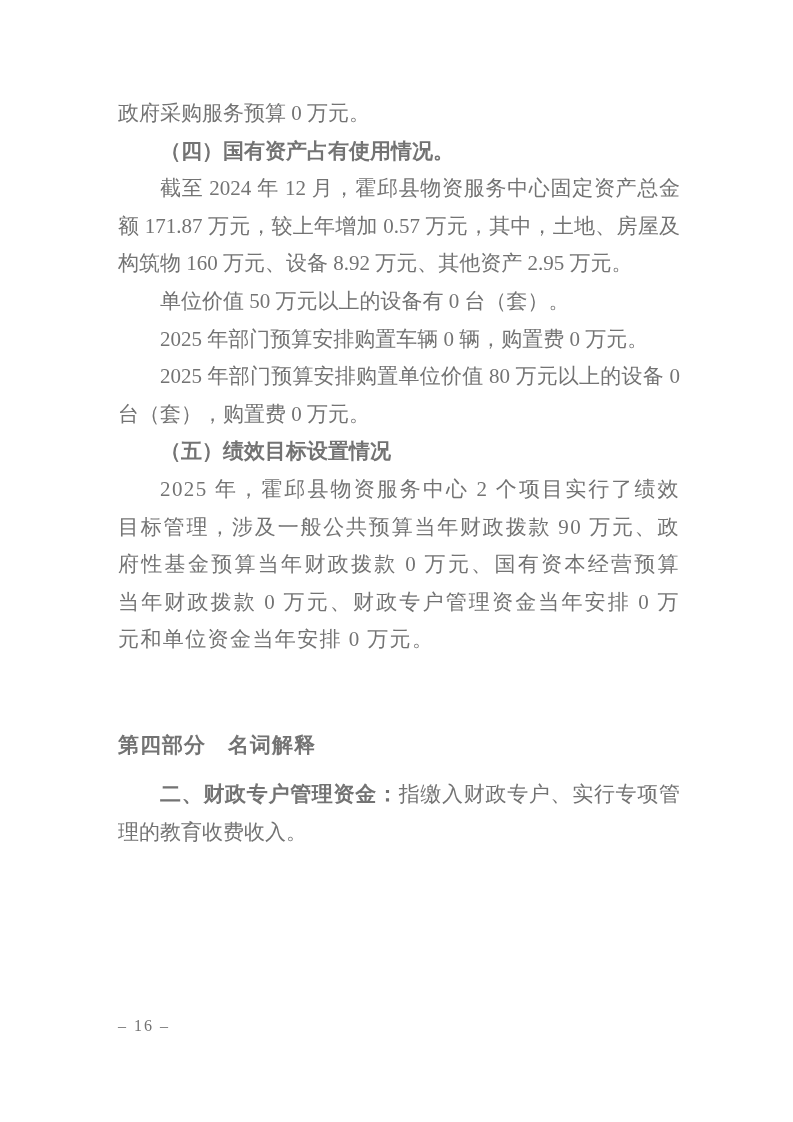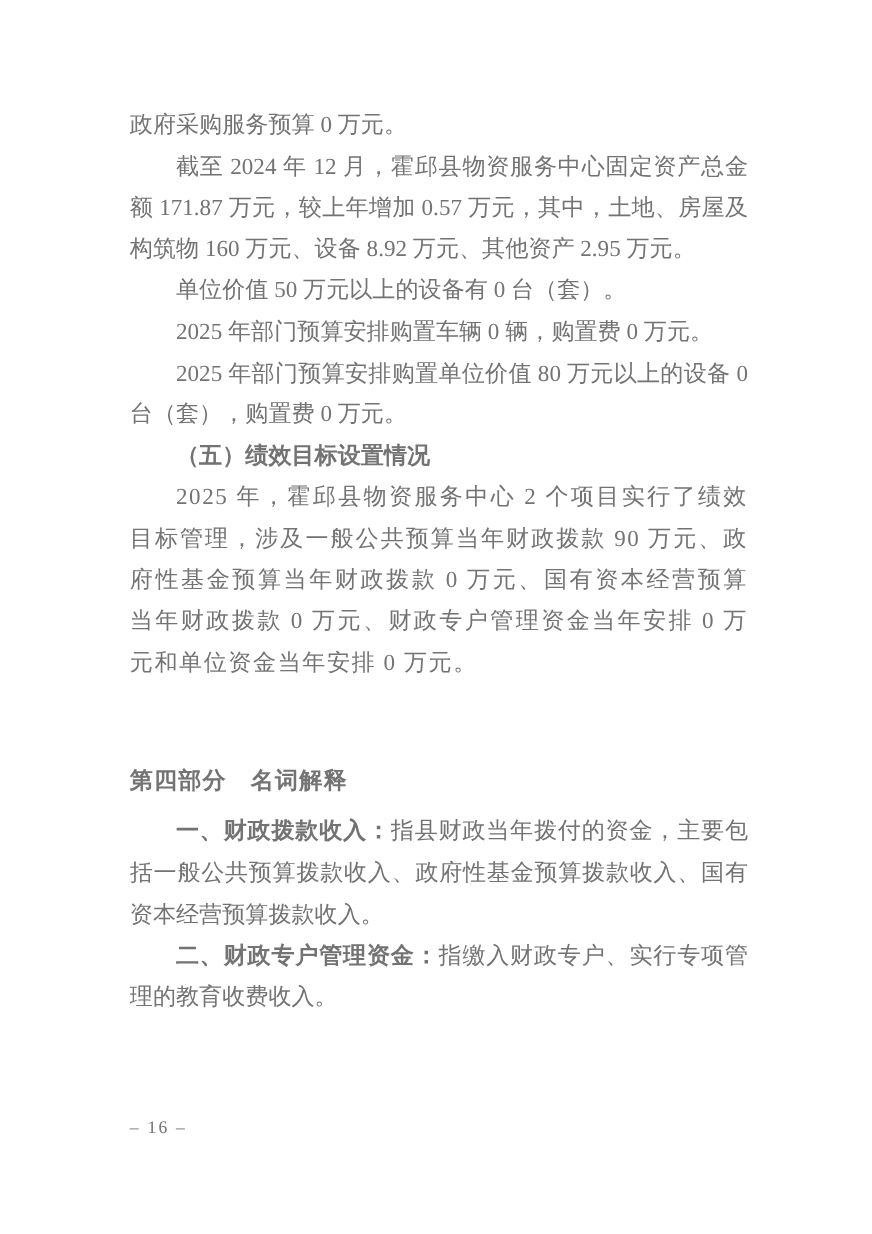--- a/index.html
+++ b/index.html
@@ -30,21 +30,21 @@
   }
   .indent { text-indent: 2em; }
   .heading-serif {
     font-weight: bold;
   }
   .perf-para {
     line-height: 42px;
     letter-spacing: 1.4px;
   }
   .glossary-title {
-    font-family: Liberation Serif, serif;
+    font-family: Liberation Mono, monospace;
     font-size: 26px;
     font-weight: 600;
     text-align: center;
     text-indent: 0 !important;
     letter-spacing: 1px;
     line-height: 36px !important;
     margin-top: 70px !important;
     margin-bottom: 10px !important;
   }
   .glossary-para {
@@ -64,39 +64,37 @@
   }
 </style>
 </head>
 <body>
 
 <div class="page">
   <div class="content">
 
     <p>政府采购服务预算 0 万元。</p>
 
+    <p class="indent heading-serif">（四）国有资产占有使用情况。</p>
 
     <p class="indent">截至 2024 年 12 月，霍邱县物资服务中心固定资产总金额 171.87 万元，较上年增加 0.57 万元，其中，土地、房屋及构筑物 160 万元、设备 8.92 万元、其他资产 2.95 万元。</p>
 
 
     <p class="indent">单位价值 50 万元以上的设备有 0 台（套）。</p>
 
     <p class="indent">2025 年部门预算安排购置车辆 0 辆，购置费 0 万元。</p>
 
     <p class="indent">2025 年部门预算安排购置单位价值 80 万元以上的设备 0 台（套），购置费 0 万元。</p>
 
     <p class="indent heading-serif">（五）绩效目标设置情况</p>
 
     <p class="indent perf-para">2025 年，霍邱县物资服务中心 2 个项目实行了绩效目标管理，涉及一般公共预算当年财政拨款 90 万元、政府性基金预算当年财政拨款 0 万元、国有资本经营预算当年财政拨款 0 万元、财政专户管理资金当年安排 0 万元和单位资金当年安排 0 万元。</p>
 
     <p class="glossary-title">第四部分　名词解释</p>
 
-    <p class="indent glossary-para">
-      <span class="term">一、财政拨款收入：</span><span>指县财政当年拨付的资金，主要包括一般公共预算拨款收入、政府性基金预算拨款收入、国有资本经营预算拨款收入。</span>
-    </p>
 
     <p class="indent glossary-para">
       <span class="term">二、财政专户管理资金：</span><span>指缴入财政专户、实行专项管理的教育收费收入。</span>
     </p>
 
   </div>
 
   <div class="footer">– 16 –</div>
 </div>
 

